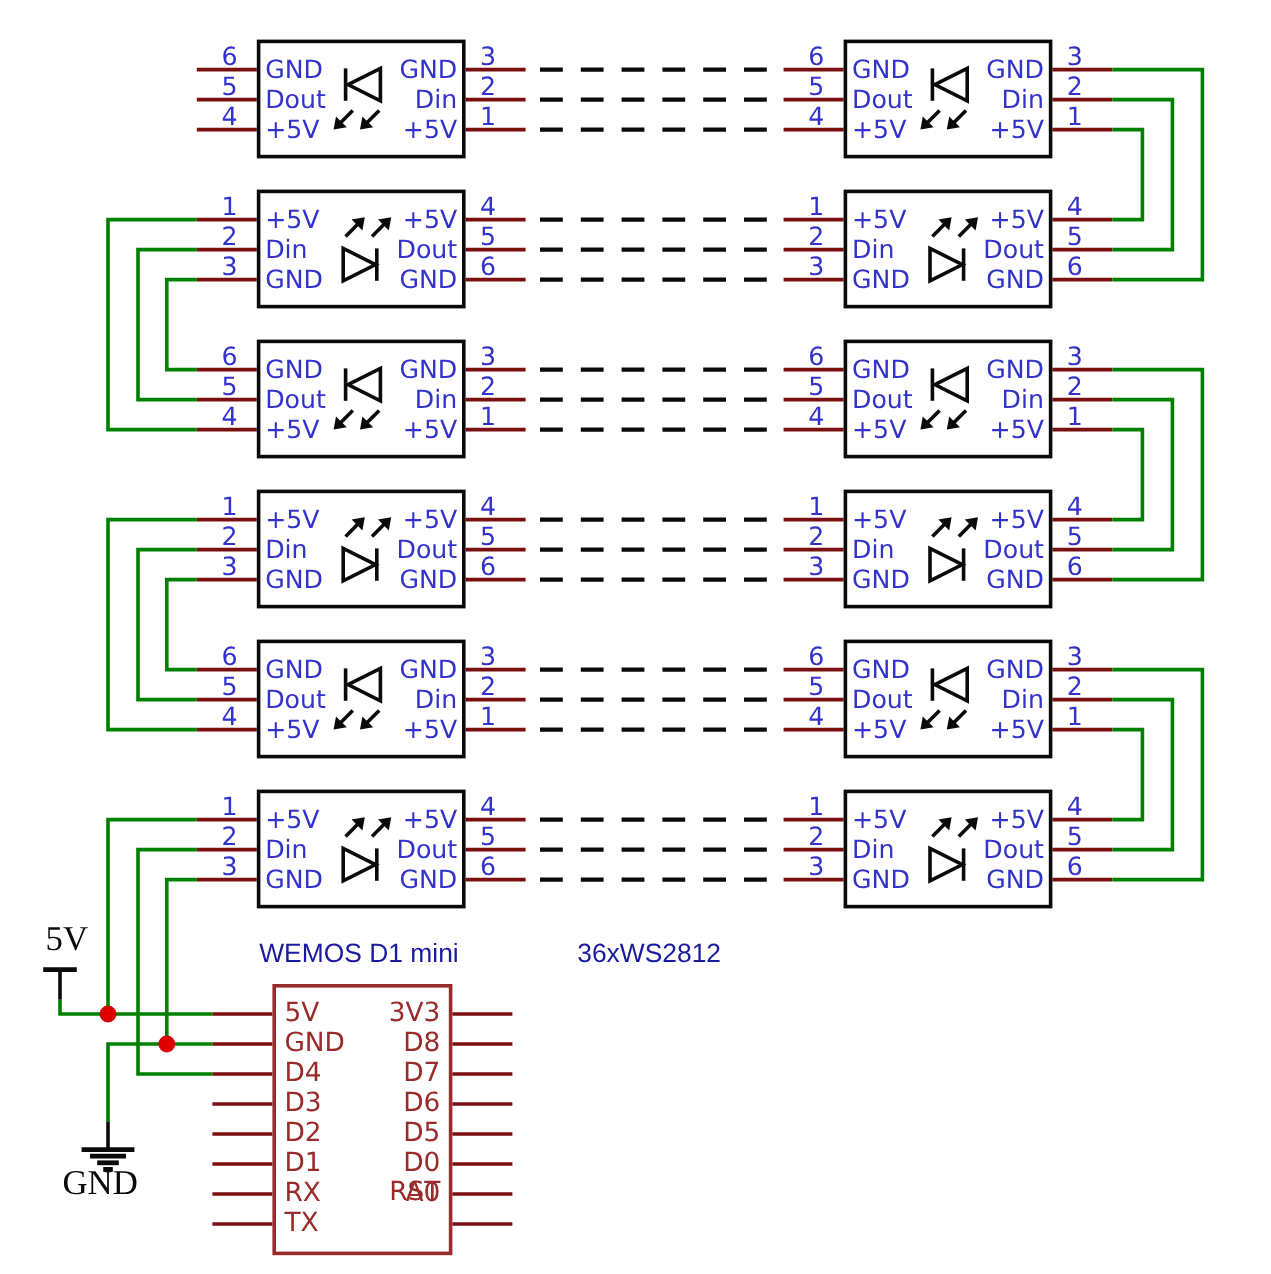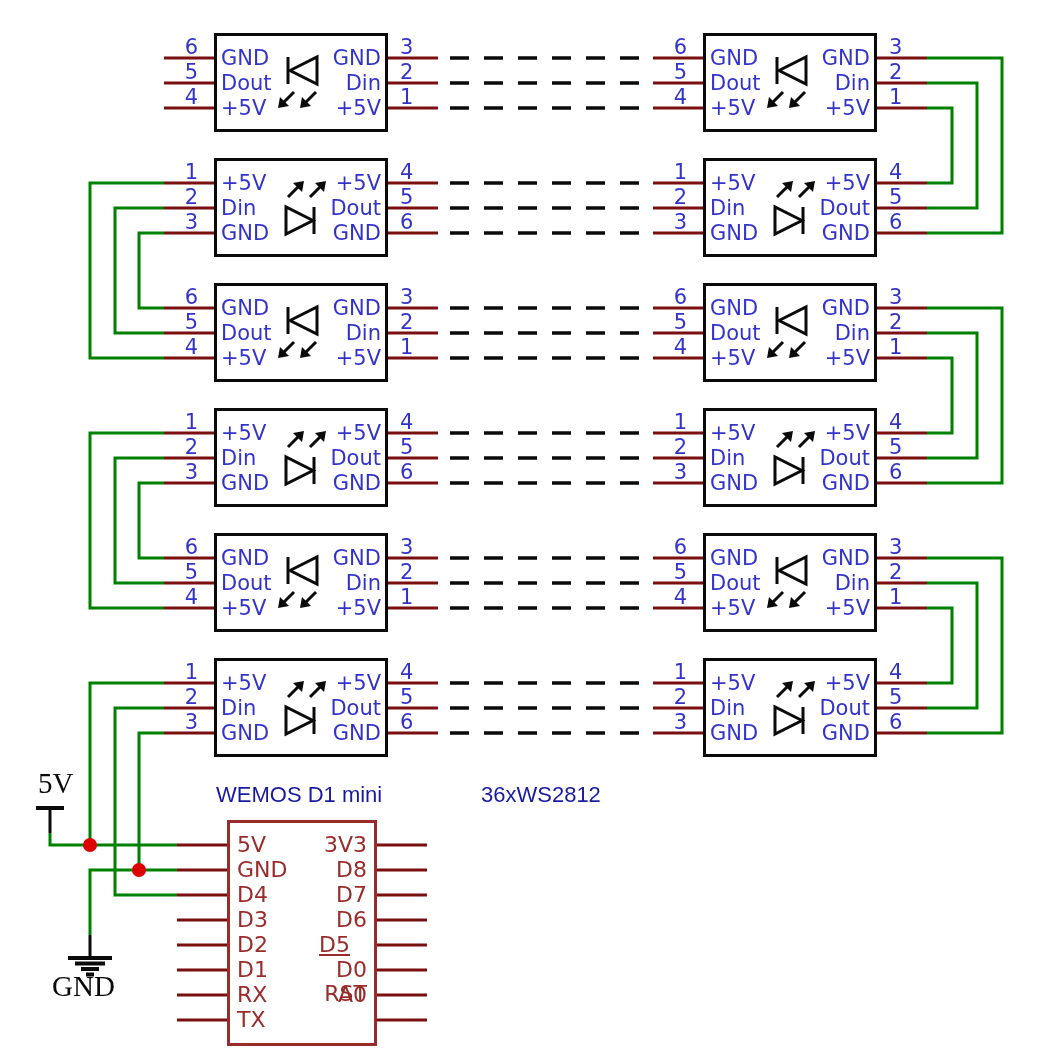--- a/index.html
+++ b/index.html
@@ -416,17 +416,17 @@
     <div class="mcu-pin-label" style="left: 237px; top: 882px;">D4</div>
     <div class="mcu-pin-label" style="left: 237px; top: 907px;">D3</div>
     <div class="mcu-pin-label" style="left: 237px; top: 932px;">D2</div>
     <div class="mcu-pin-label" style="left: 237px; top: 957px;">D1</div>
     <div class="mcu-pin-label" style="left: 237px; top: 982px;">RX</div>
     <div class="mcu-pin-label" style="left: 237px; top: 1007px;">TX</div>
     <div class="mcu-pin-label right" style="left: 277px; top: 832px;">3V3</div>
     <div class="mcu-pin-label right" style="left: 277px; top: 857px;">D8</div>
     <div class="mcu-pin-label right" style="left: 277px; top: 882px;">D7</div>
     <div class="mcu-pin-label right" style="left: 277px; top: 907px;">D6</div>
-    <div class="mcu-pin-label right" style="left: 260px; top: 932px; text-decoration: underline;">D5</div>
+    <div class="mcu-pin-label right" style="left: 277px; top: 932px;">D5</div>
     <div class="mcu-pin-label right" style="left: 277px; top: 957px;">D0</div>
     <div class="mcu-pin-label right" style="left: 277px; top: 982px;">A0</div>
     <div class="mcu-pin-label right" style="left: 277px; top: 981px;">RST</div>
   </div>
 
 </body></html>

